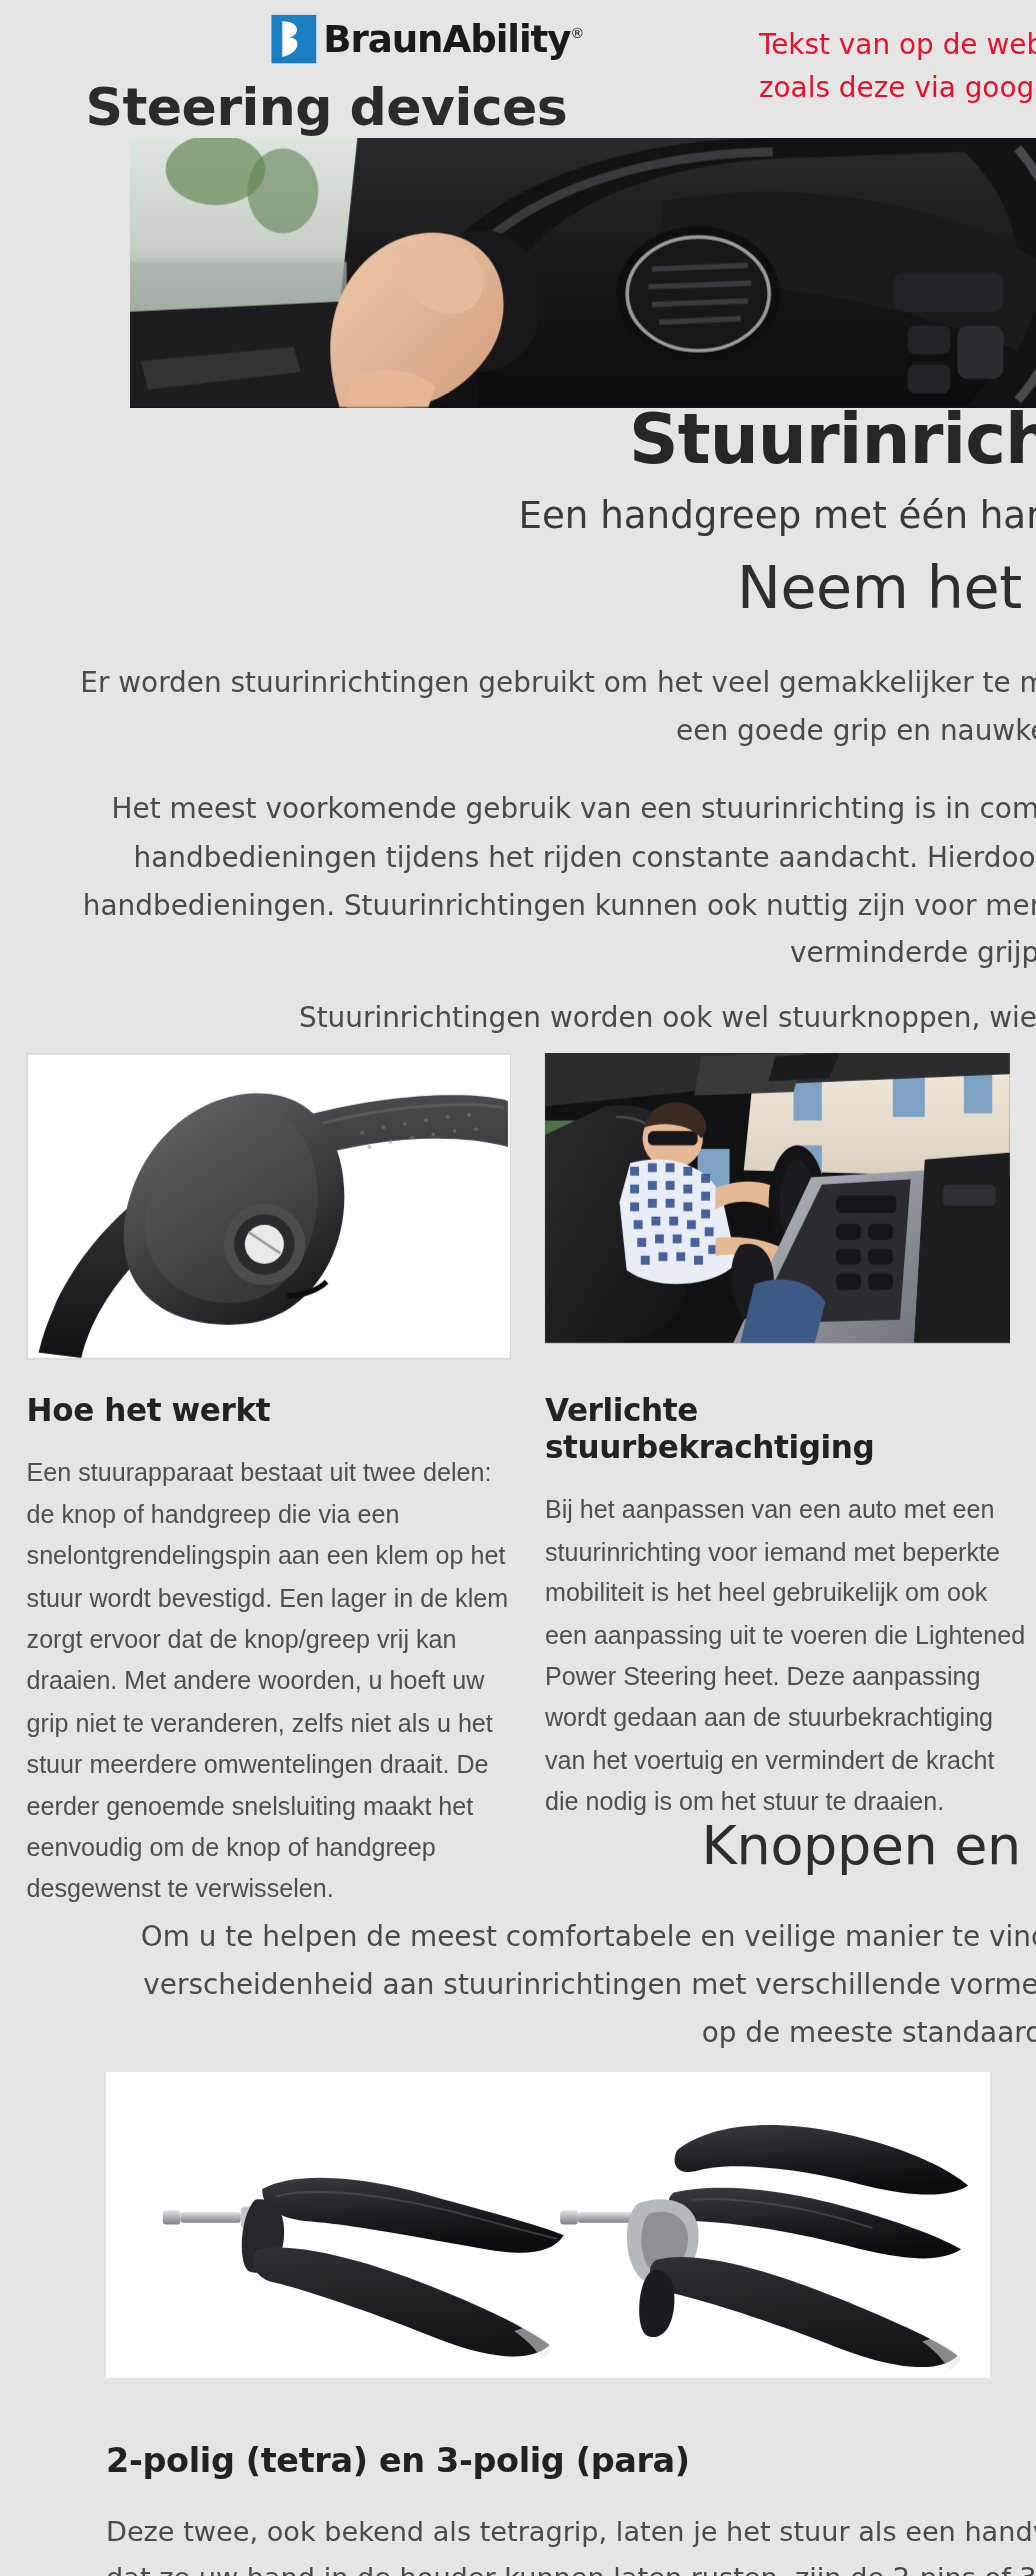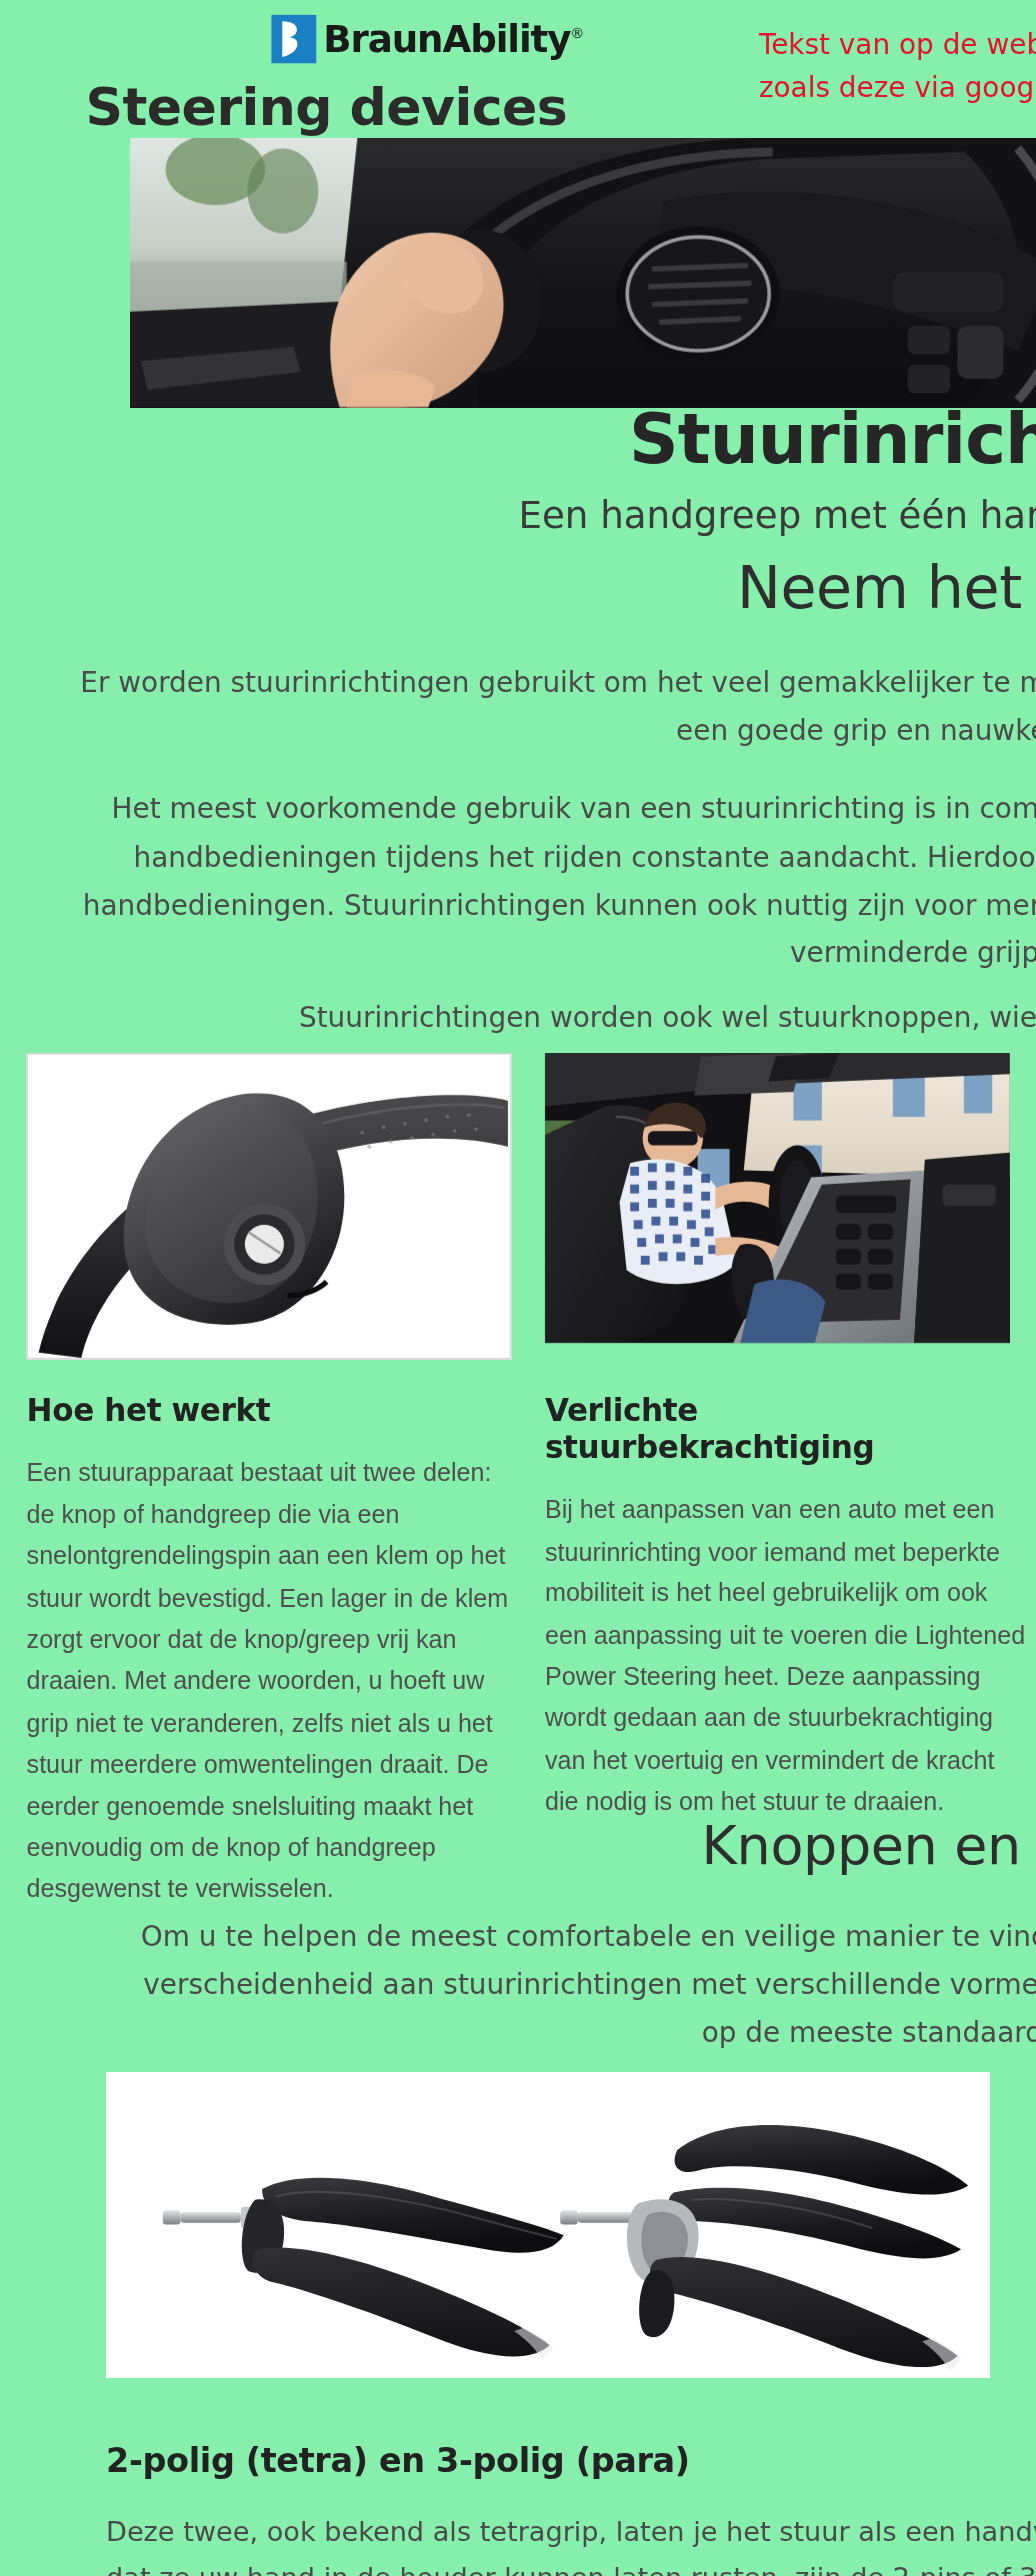--- a/index.html
+++ b/index.html
@@ -10,21 +10,21 @@
   body {
     font-family: "Liberation Sans", sans-serif;
     color: #2b2b2b;
     -webkit-font-smoothing: antialiased;
   }
   .page {
     position: relative;
     width: 1036px;
     height: 2576px;
     margin: 0 auto;
-    background: #86efac;
+    background: #e5e5e5;
     overflow: hidden;
   }
 
   
   .header {
     position: absolute;
     top: 0; left: 0;
     width: 1036px;
     height: 50px;
   }

